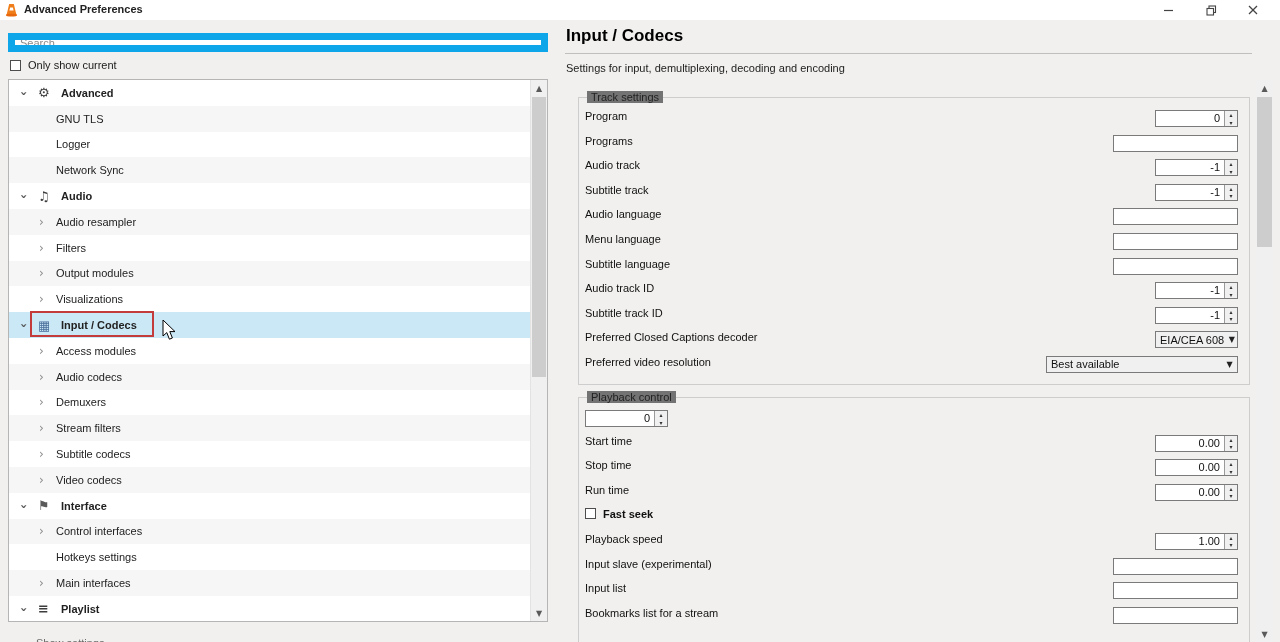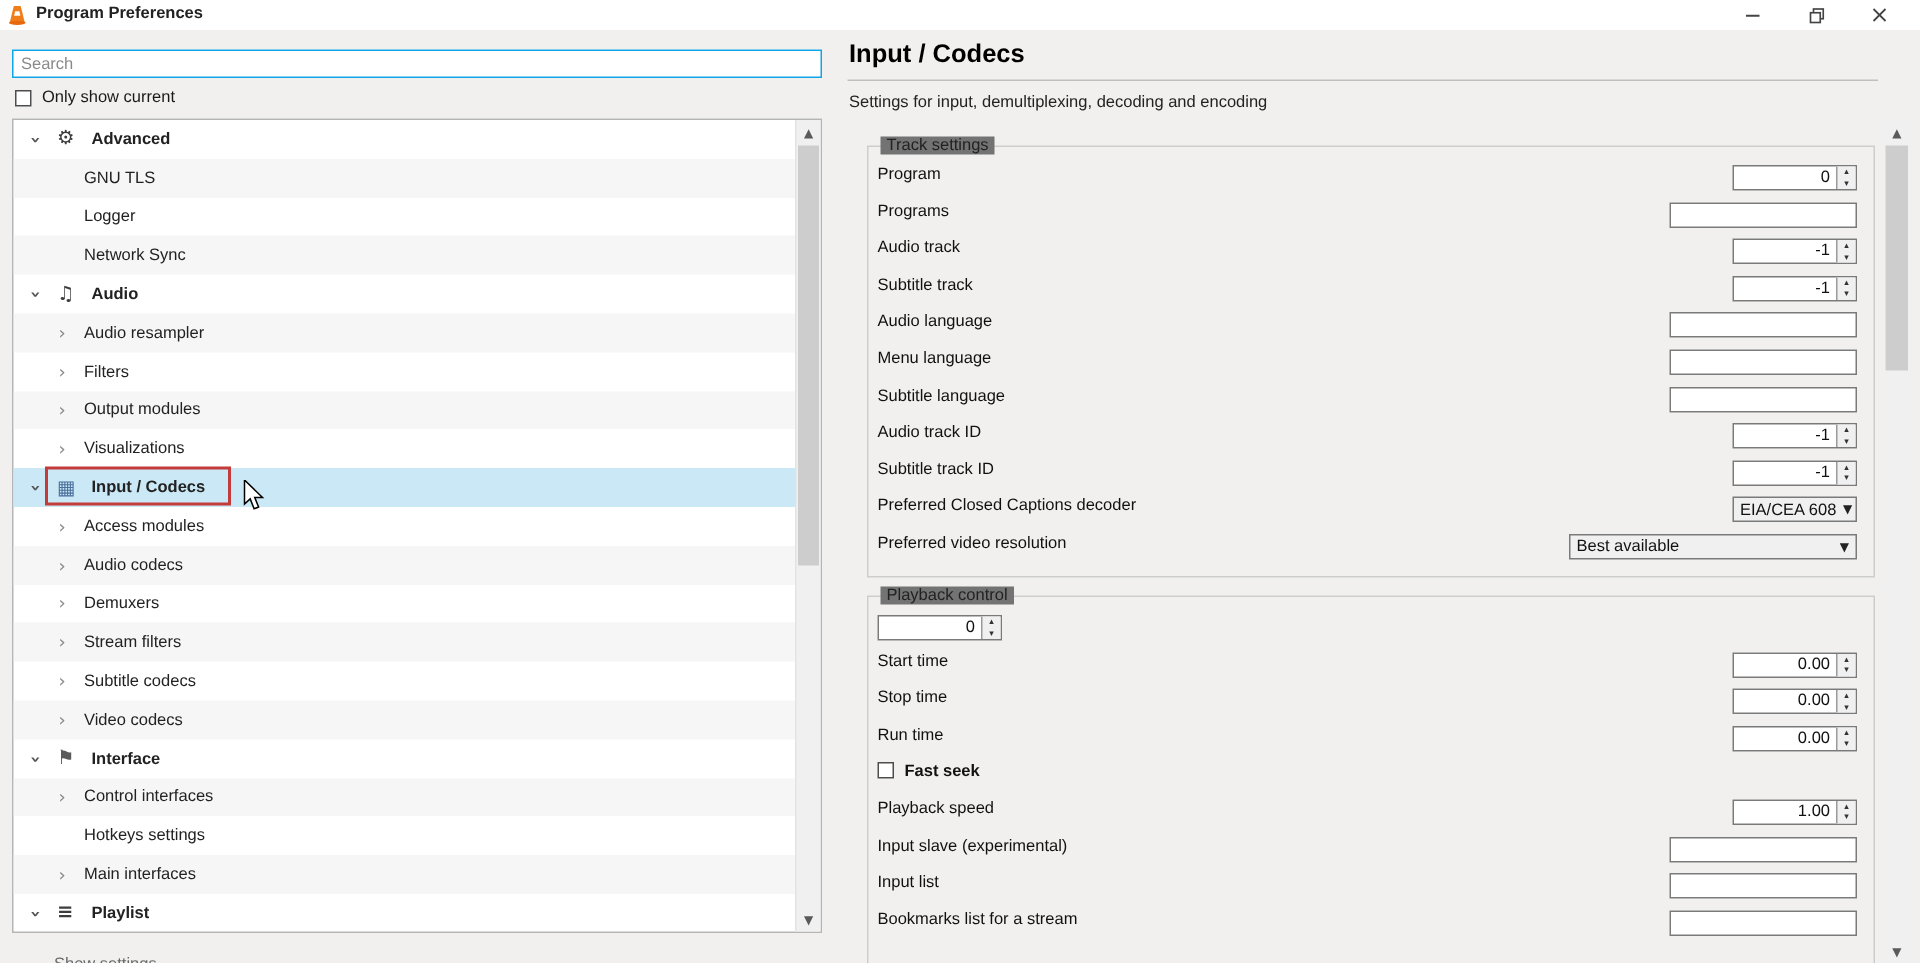--- a/index.html
+++ b/index.html
@@ -16,21 +16,21 @@
   
   .titlebar { position:absolute; left:0; top:0; width:1280px; height:20px; background:#ffffff; }
   .app-icon { position:absolute; left:5px; top:3px; width:13px; height:14px; }
   .title-text { position:absolute; left:24px; top:3px; font-size:11px; font-weight:700; color:#222; }
   .winbtns { position:absolute; right:6px; top:0; height:20px; display:flex; }
   .winbtn { width:42px; height:20px; display:flex; align-items:center; justify-content:center; }
 
   
   .search-input {
     position:absolute; left:8px; top:33px; width:540px; height:19px;
-    border:1px solid #0ea5e9; background:#fff; font-size:11px; padding:0 5px; color:#333;
+    border:7px solid #0ea5e9; background:#fff; font-size:11px; padding:0 5px; color:#333;
     font-family:"Liberation Sans", sans-serif;
   }
   .search-input::placeholder { color:#8a8a8a; }
   .only-row { position:absolute; left:10px; top:58px; height:14px; display:flex; align-items:center; gap:7px; }
   .cbox { width:11px; height:11px; border:1px solid #4d4d4d; background:#fff; flex:none; }
 
   .tree {
     position:absolute; left:8px; top:79px; width:540px; height:543px;
     background:#fff; border:1px solid #b5b5b5;
   }
@@ -95,21 +95,21 @@
 </style>
 </head>
 <body>
 
 <div class="titlebar">
   <svg class="app-icon" viewBox="0 0 13 14">
     <polygon points="4.2,1 8.8,1 11.5,12 1.5,12" fill="#ef7d1a"></polygon>
     <polygon points="5.1,4.5 7.9,4.5 8.6,7.5 4.4,7.5" fill="#ffffff"></polygon>
     <ellipse cx="6.5" cy="12.2" rx="5.6" ry="1.4" fill="#e8680d"></ellipse>
   </svg>
-  <span class="title-text">Program Preferences</span>
+  <span class="title-text">Advanced Preferences</span>
   <div class="winbtns">
     <div class="winbtn">
       <svg width="10" height="10" viewBox="0 0 10 10">
           <line x1="0" y1="5.5" x2="9" y2="5.5" stroke="#444" stroke-width="1.2"></line>
         </svg>
     </div>
     <div class="winbtn">
       <svg width="11" height="11" viewBox="0 0 11 11">
         <rect x="3" y="1" width="6.5" height="6.5" fill="none" stroke="#444" stroke-width="1.1"></rect>
         <rect x="1" y="3.5" width="6.5" height="6.5" fill="#fff" stroke="#444" stroke-width="1.1"></rect>

